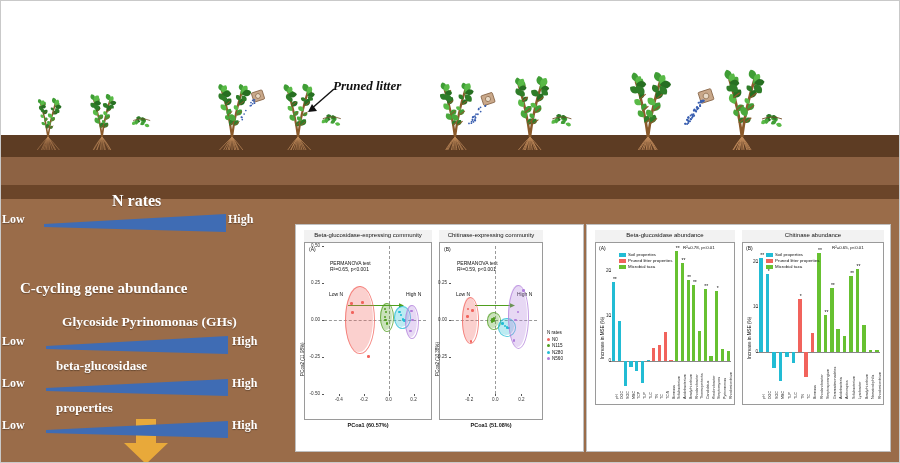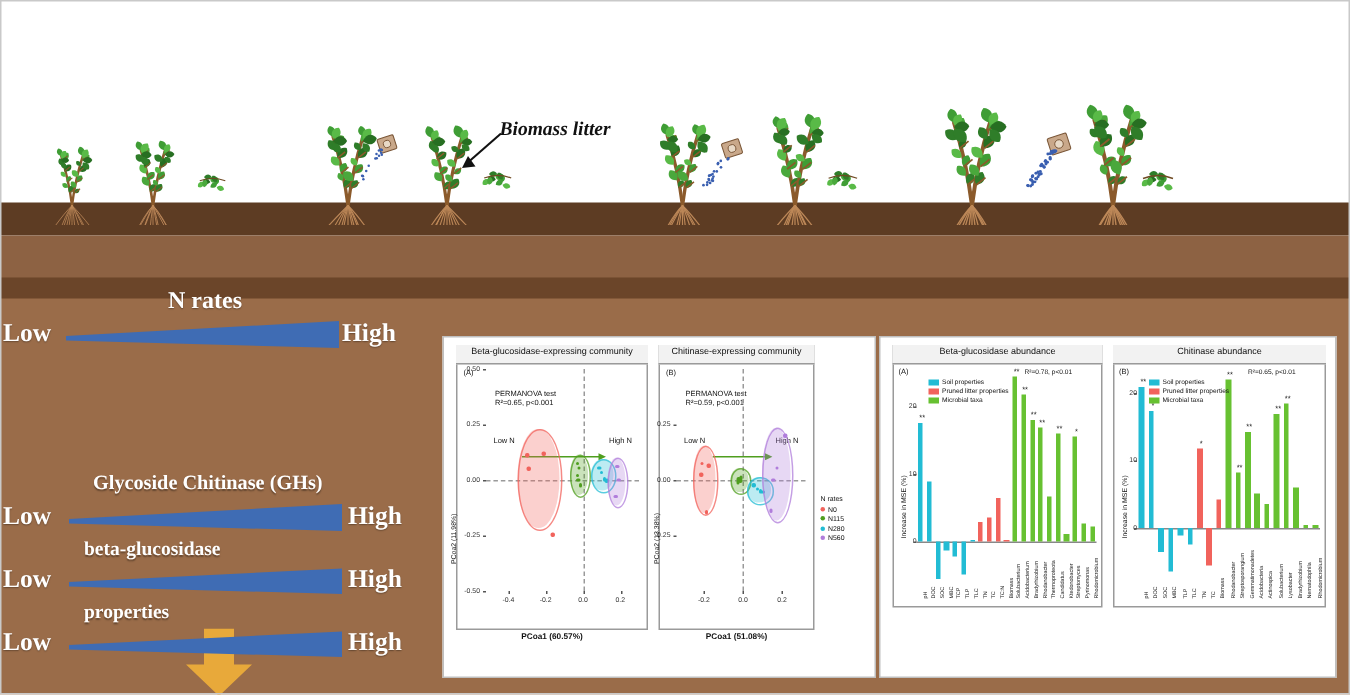--- a/index.html
+++ b/index.html
@@ -14,21 +14,21 @@
   .soil4{position:absolute;left:0;top:199px;width:900px;height:264px;background:#9a6c49;}
   .frame-edge{position:absolute;left:0;top:0;width:900px;height:463px;border:1px solid #c9c9c9;box-sizing:border-box;pointer-events:none;}
   .pruned-label{position:absolute;font-family:"Liberation Serif",serif;font-weight:bold;font-style:italic;
      font-size:13px;color:#111;left:333px;top:78px;white-space:nowrap;}
 
   
   .summary{position:absolute;left:0;top:188px;width:292px;height:275px;}
   .sumtitle{position:absolute;font-family:"Liberation Serif",serif;font-weight:bold;color:#fff;
      text-shadow:0 1px 1px rgba(0,0,0,.35);white-space:nowrap;}
   .lowhigh{position:absolute;font-family:"Liberation Serif",serif;font-weight:bold;color:#fff;
-     font-size:17px;text-shadow:0 1px 1px rgba(0,0,0,.35);}
+     font-size:12px;text-shadow:0 1px 1px rgba(0,0,0,.35);}
   .wedge{position:absolute;height:22px;}
   .wedge svg{display:block;}
   .bigarrow{position:absolute;left:122px;top:231px;}
 
   
   .card{position:absolute;background:#fff;border:1px solid #bfbfbf;box-sizing:border-box;}
   .panelbox{position:absolute;background:#fff;border:1px solid #9a9a9a;box-sizing:border-box;}
   .paneltitlebar{position:absolute;left:0;top:0;right:0;height:13px;background:#f2f2f2;
      border-bottom:1px solid #9a9a9a;box-sizing:border-box;}
   .paneltitle{position:absolute;left:0;right:0;top:1px;text-align:center;font-size:6px;color:#111;
@@ -1011,43 +1011,44 @@
         <circle cx="701.2837727194787" cy="102.16168338477365" r="0.9974999999999999" fill="#3a5fb0"></circle>
         <circle cx="692.8800630144032" cy="116.44444144375856" r="0.9974999999999999" fill="#3a5fb0"></circle>
         <circle cx="689.9838635973937" cy="121.24870156035665" r="0.9974999999999999" fill="#3a5fb0"></circle>
         <circle cx="694.1013473079561" cy="110.47569830246914" r="0.9974999999999999" fill="#3a5fb0"></circle>
         <circle cx="685.4423906893004" cy="123.767406978738" r="0.9974999999999999" fill="#3a5fb0"></circle>
         <circle cx="700.8427962105624" cy="101.0509880829904" r="0.9974999999999999" fill="#3a5fb0"></circle>
         <circle cx="687.1198478223594" cy="124.0498984053498" r="0.9974999999999999" fill="#3a5fb0"></circle>
       </g>
     </svg>
 
-  <div class="pruned-label">Biomass litter</div>
+  <div class="pruned-label">Pruned litter</div>
   <svg width="70" height="40" style="position:absolute;left:300px;top:84px;">
     <path d="M34 5 L10 26" stroke="#111" stroke-width="1.4" fill="none"></path>
     <path d="M12 20 L8 28 L17 27 Z" fill="#111"></path>
   </svg>
 
   <div class="summary">
 
     <div class="sumtitle" style="left:112px;top:4px;font-size:16px;">N rates</div>
     <div class="lowhigh" style="left:2px;top:24px;">Low</div>
     <div class="lowhigh" style="left:228px;top:24px;">High</div>
     <div class="wedge" style="left:44px;top:24px;width:182px;">
       <svg width="182" height="22" viewBox="0 0 182 22" preserveAspectRatio="none">
         <polygon points="0,12 182,2 182,20 0,15" fill="#3f6cb4"></polygon>
       </svg>
     </div>
 
     <svg class="bigarrow" width="48" height="46" viewBox="0 0 48 46">
       <polygon points="14,0 34,0 34,24 46,24 24,45 2,24 14,24" fill="#e8a93a"></polygon>
     </svg>
 
-
-    <div class="sumtitle" style="left:62px;top:126px;font-size:13.5px;">Glycoside Chitinase (GHs)</div>
+    <div class="sumtitle" style="left:20px;top:92px;font-size:15px;">C-cycling gene abundance</div>
+
+    <div class="sumtitle" style="left:62px;top:126px;font-size:13.5px;">Glycoside Pyrinomonas (GHs)</div>
     <div class="lowhigh" style="left:2px;top:146px;">Low</div>
     <div class="lowhigh" style="left:232px;top:146px;">High</div>
     <div class="wedge" style="left:46px;top:146px;width:182px;">
       <svg width="182" height="22" viewBox="0 0 182 22" preserveAspectRatio="none">
         <polygon points="0,12 182,2 182,20 0,15" fill="#3f6cb4"></polygon>
       </svg>
     </div>
 
     <div class="sumtitle" style="left:56px;top:170px;font-size:13px;">beta-glucosidase</div>
     <div class="lowhigh" style="left:2px;top:188px;">Low</div>

